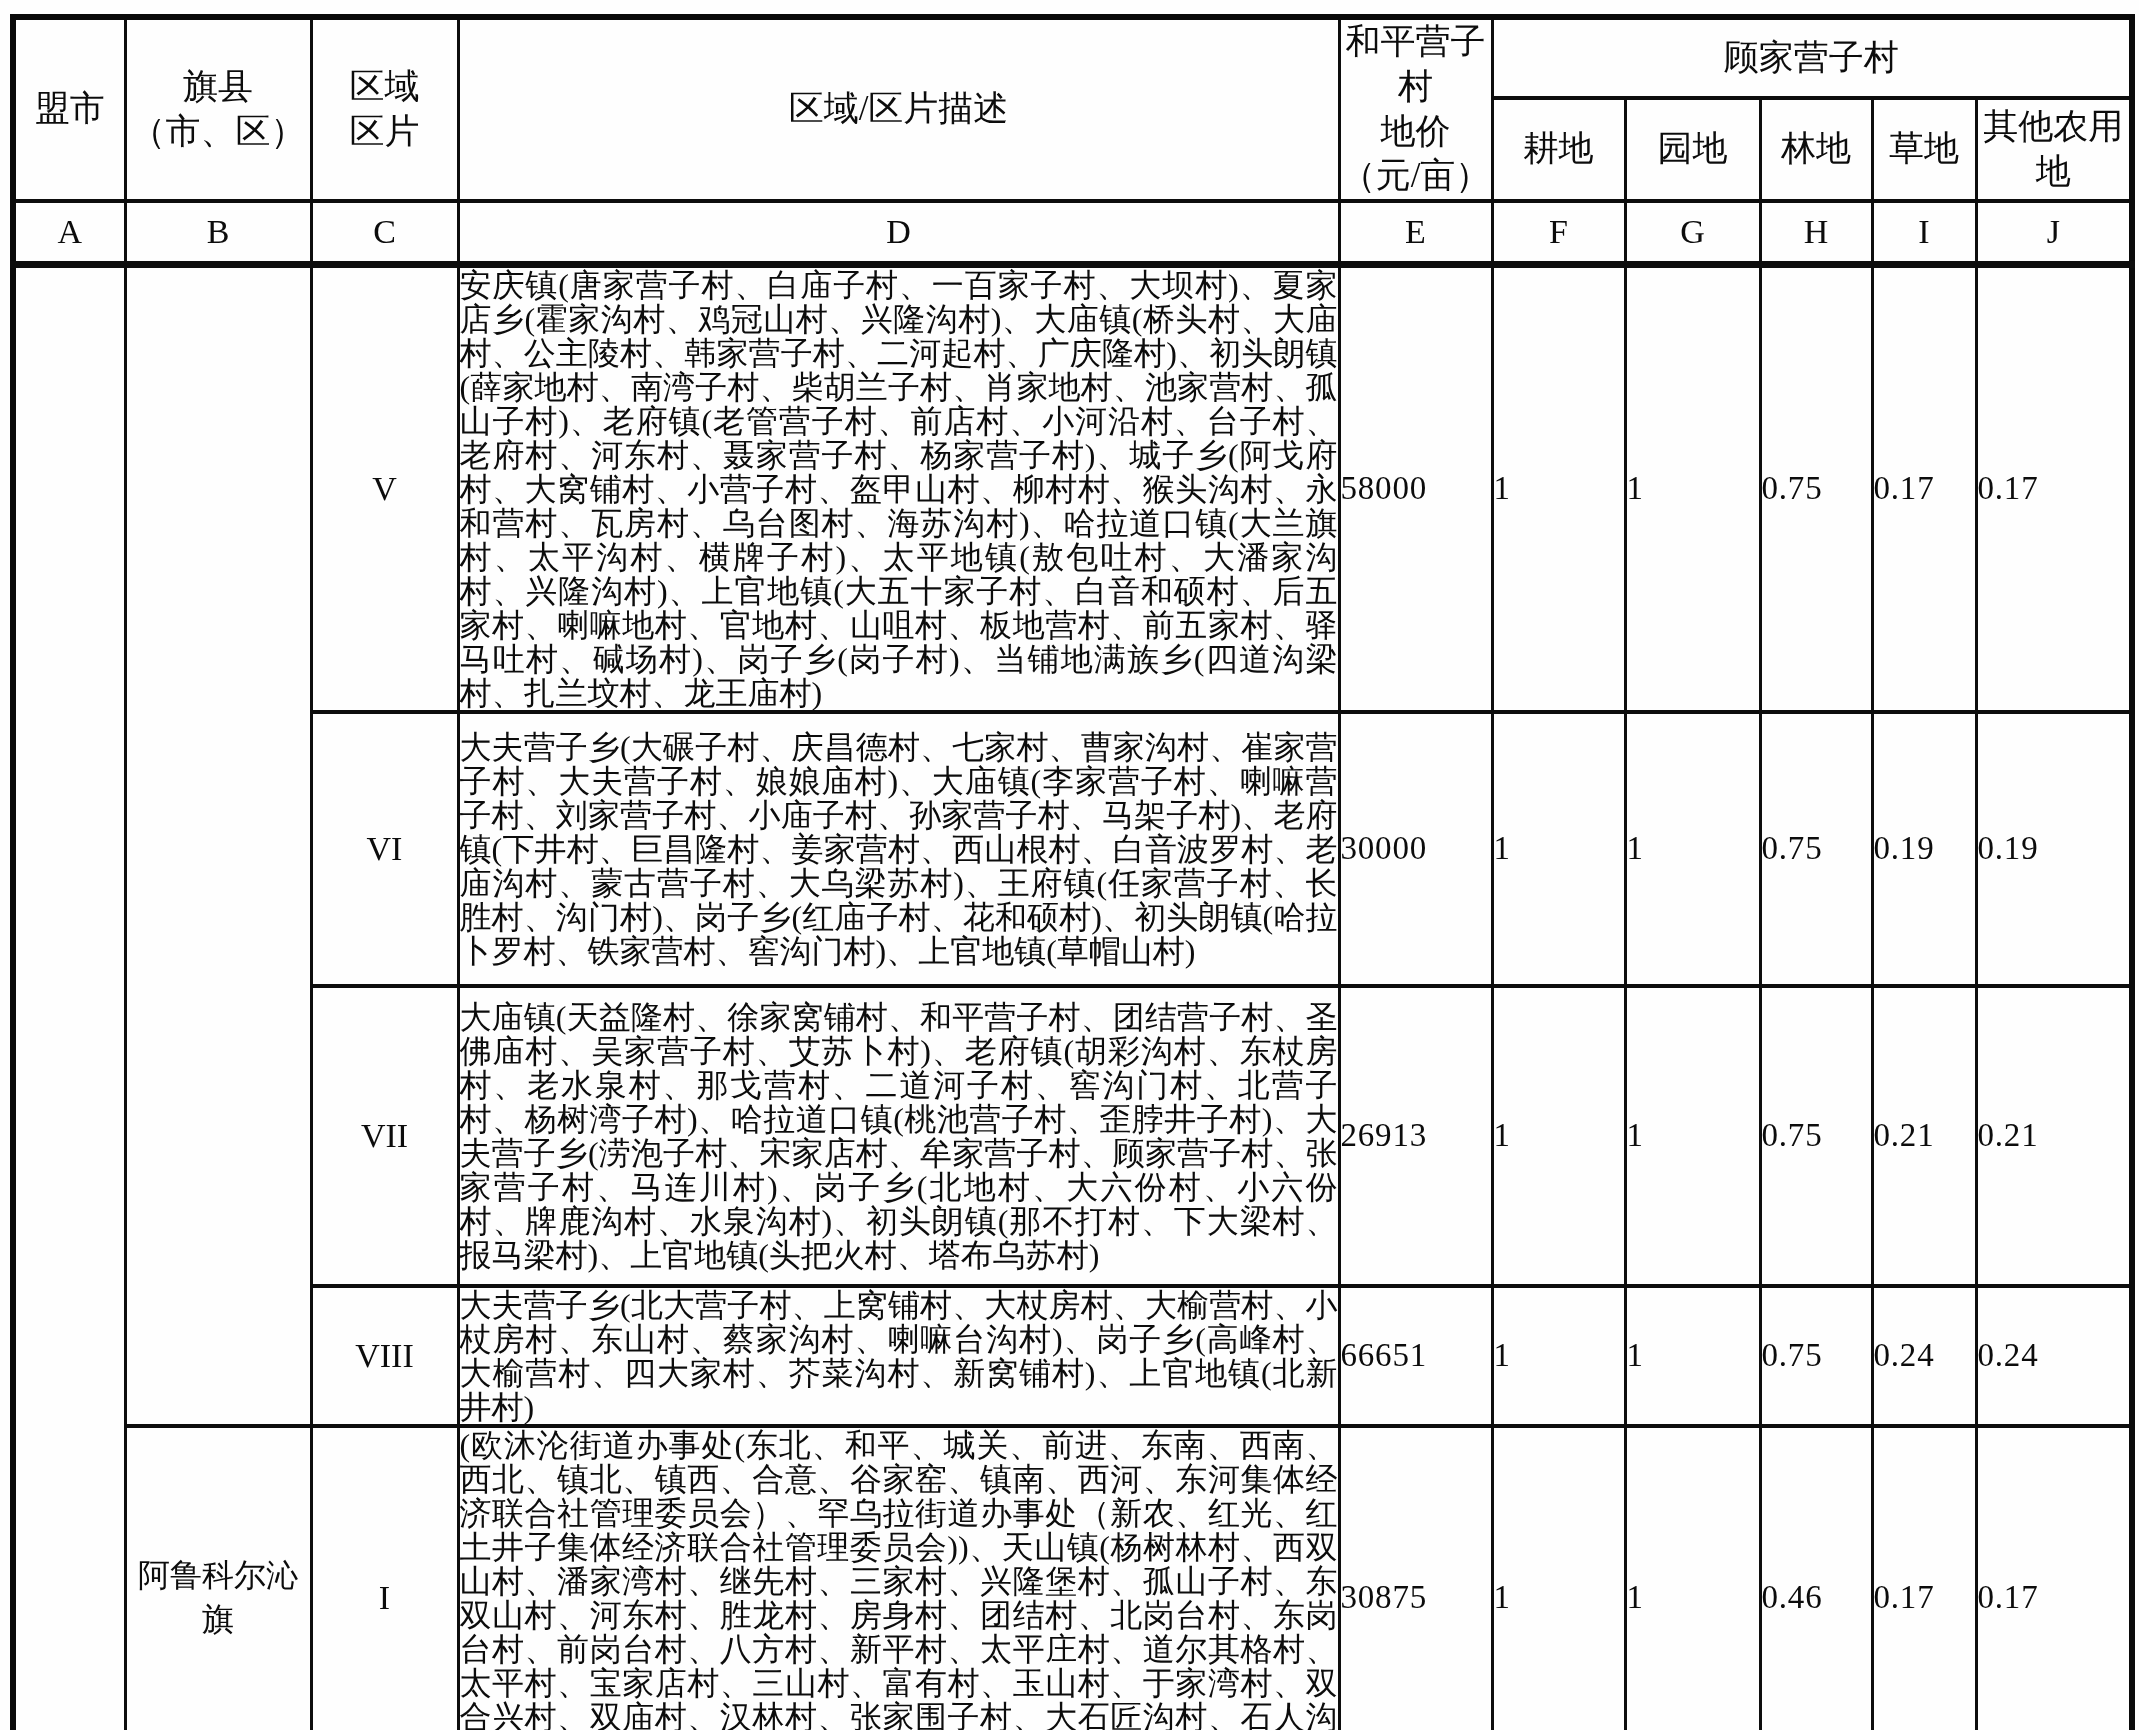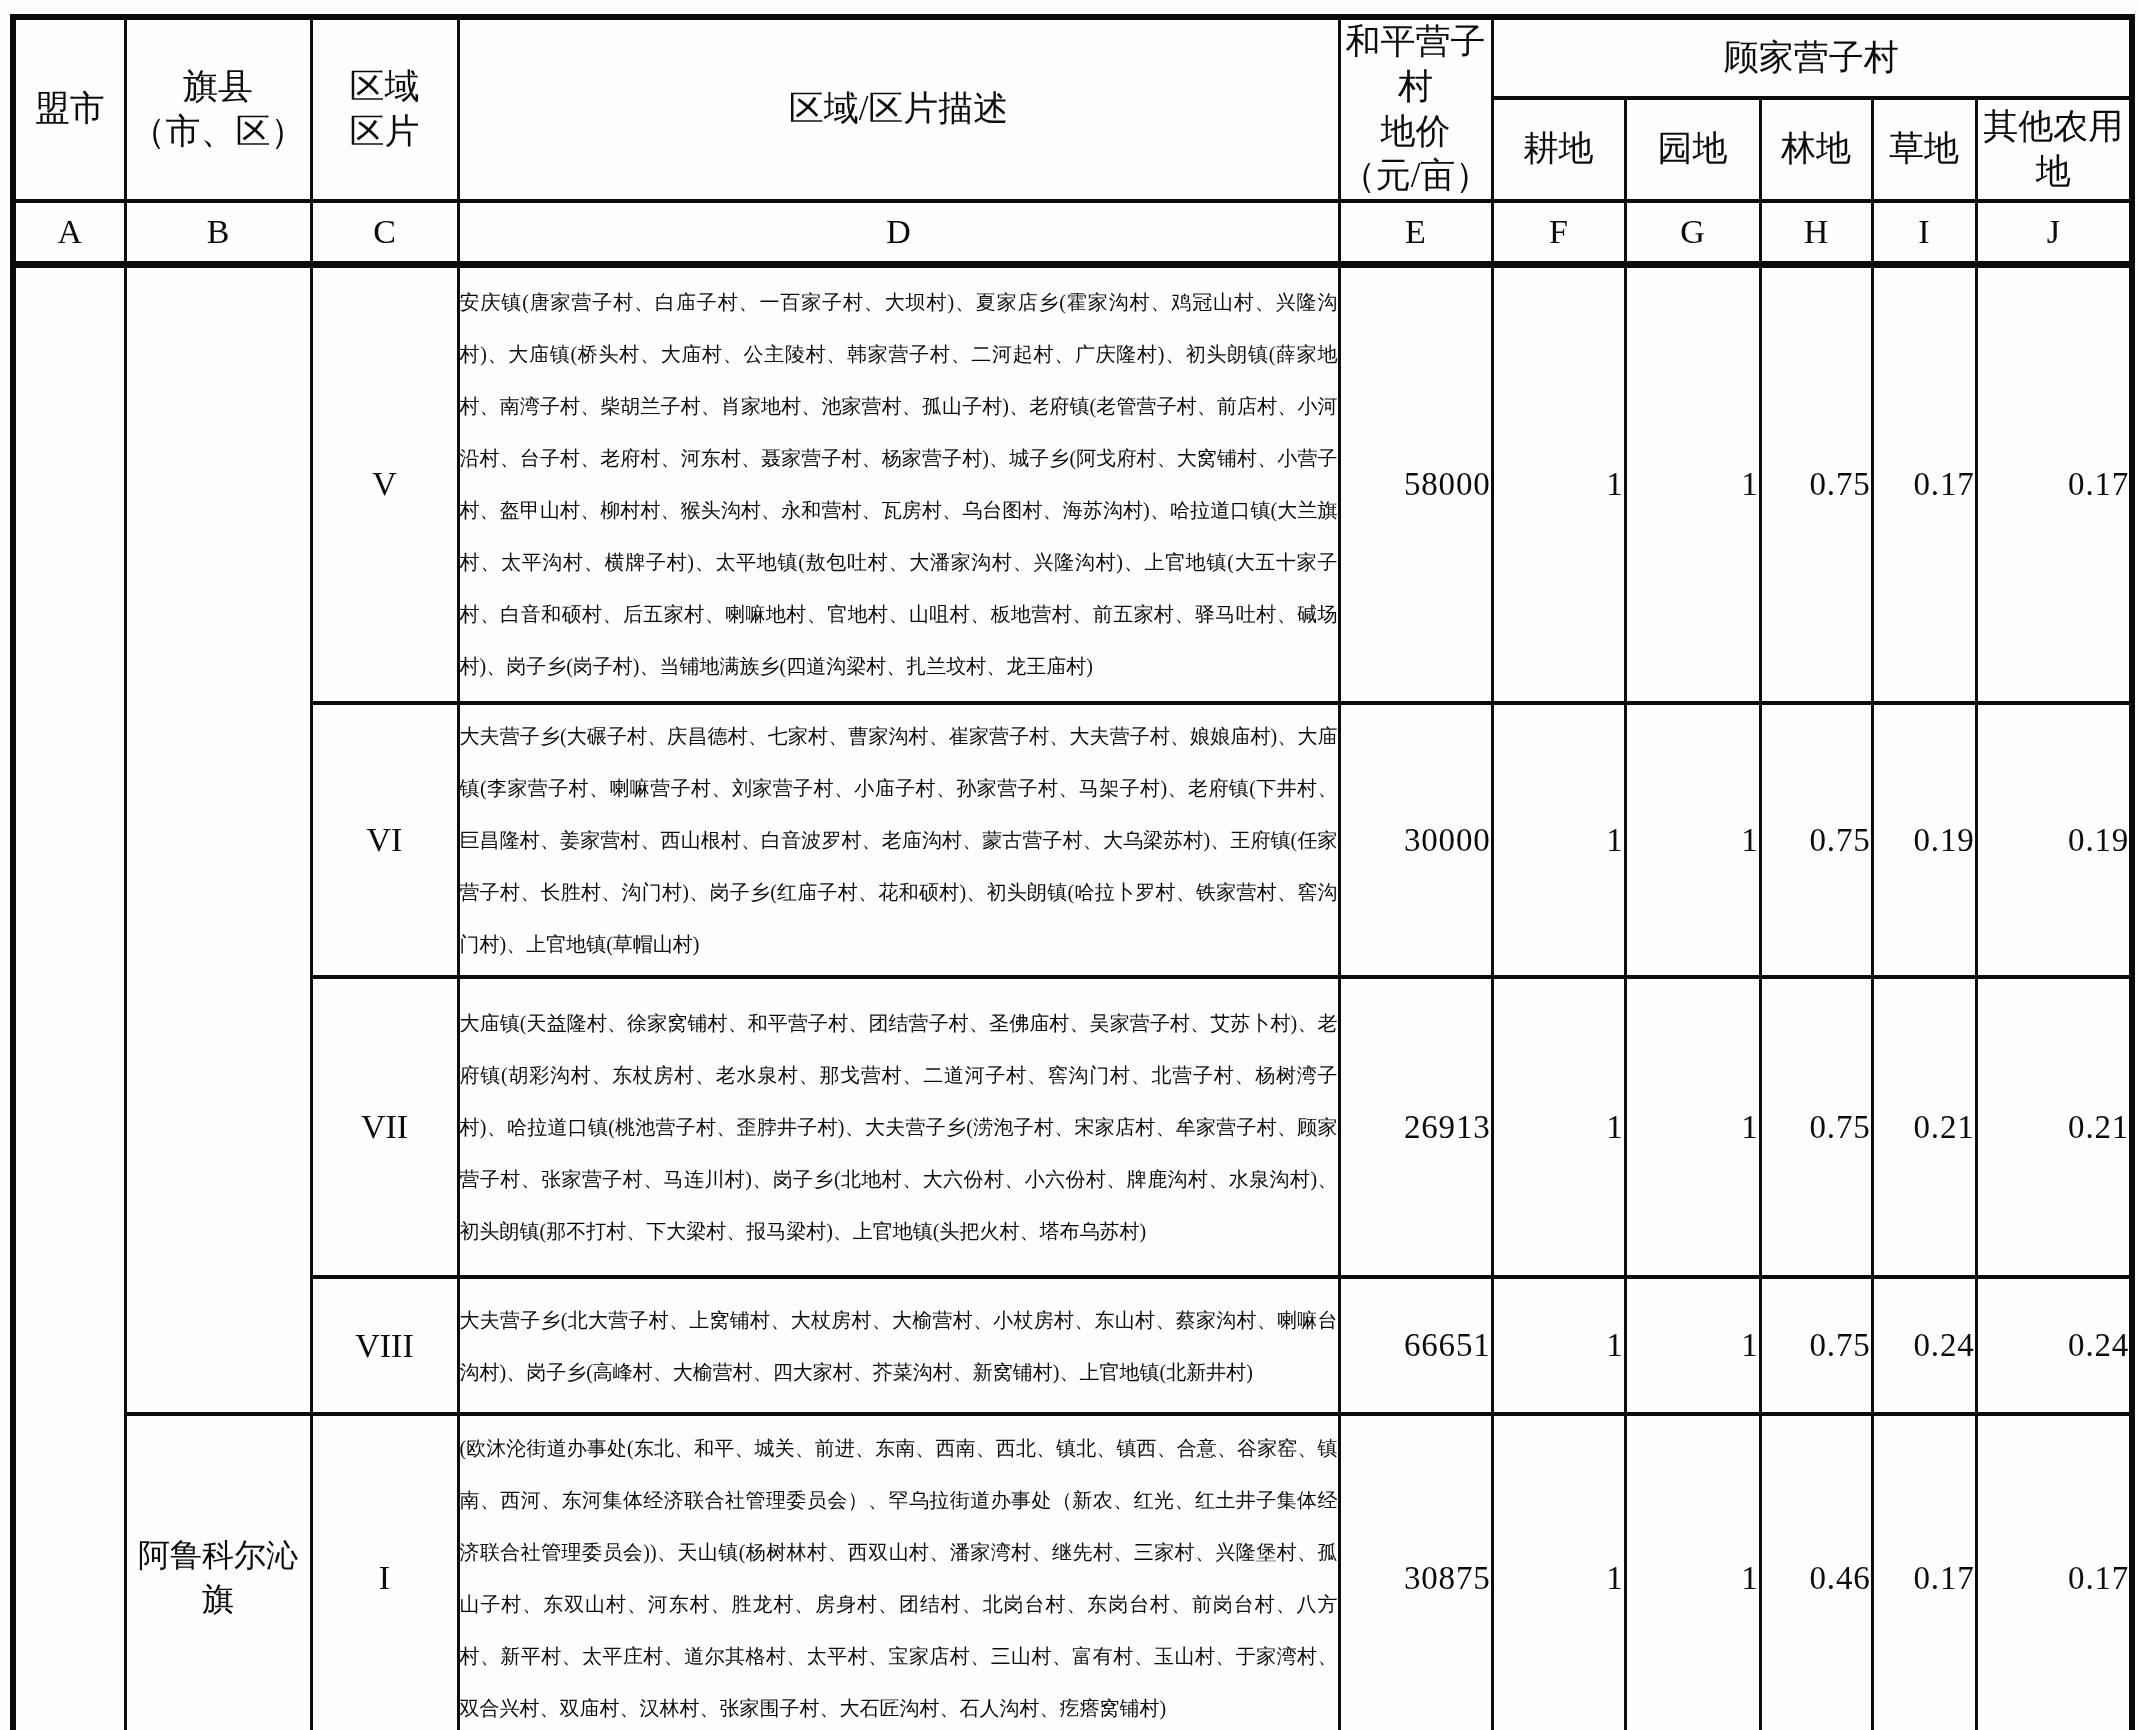--- a/index.html
+++ b/index.html
@@ -57,26 +57,26 @@
   }
   
   td.zone {
     text-align: center;
     vertical-align: middle;
     font-size: 34px;
   }
   td.desc {
     text-align: justify;
     vertical-align: middle;
-    font-size: 20px;
-    line-height: 52px;
+    font-size: 32px;
+    line-height: 34px;
     padding: 4.6px 10.8px 4.6px 12.3px;
   }
   td.num {
-    text-align: right;
+    text-align: left;
     vertical-align: middle;
     font-size: 33px;
     letter-spacing: 0.8px;
     font-family: Liberation Serif, serif;
   }
   td.bannercell {
     text-align: center;
     vertical-align: middle;
     font-size: 32px;
   }

